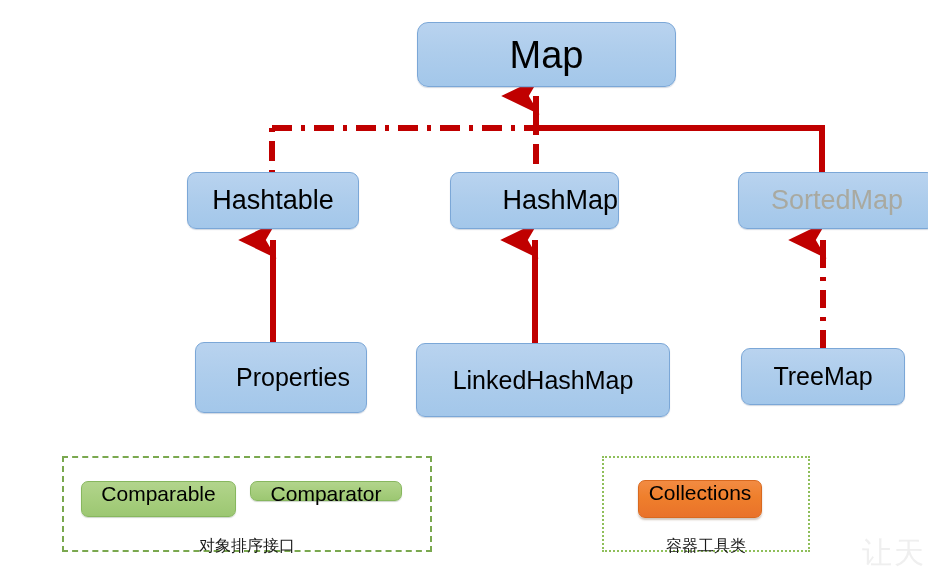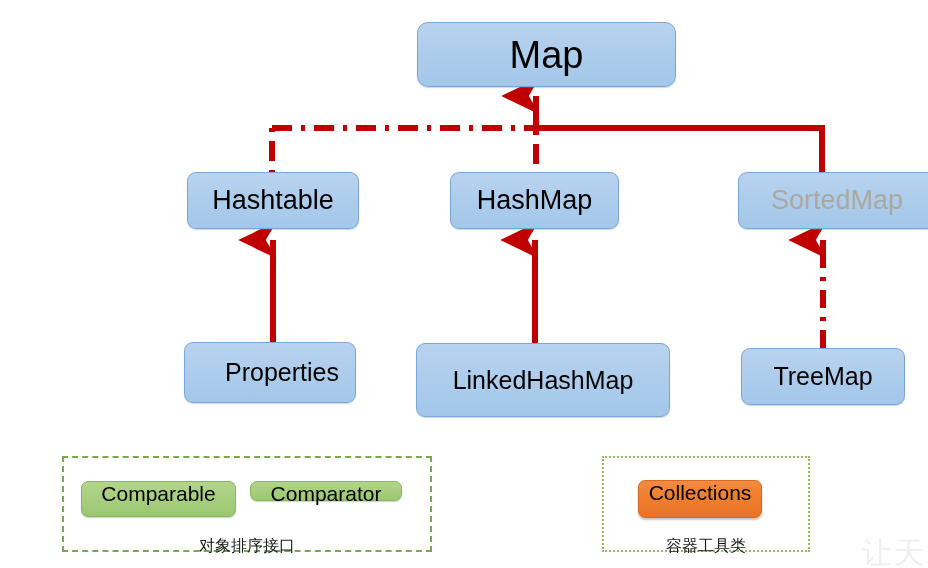--- a/index.html
+++ b/index.html
@@ -139,29 +139,29 @@
   </svg>
 
   <div class="node root" style="left:407px; top:22px; width:259px; height:65px;margin-left:10px;">
     <span class="node-label" style="font-size:38px;">Map</span>
   </div>
 
   <div class="node" style="left:187px; top:172px; width:172px; height:57px;">
     <span class="node-label" style="font-size:27px;">Hashtable</span>
   </div>
 
-  <div class="node" style="left:450px; top:172px; width:169px; height:57px;">
+  <div class="node" style="left:450px; top:172px; width:169px; height:57px;justify-content:flex-end;">
     <span class="node-label" style="font-size:27px;">HashMap</span>
   </div>
 
   <div class="node faded" style="left:738px; top:172px; width:198px; height:57px;">
     <span class="node-label" style="font-size:27px;">SortedMap</span>
   </div>
 
-  <div class="node" style="left:184px; top:342px; width:172px; height:61px;padding-left:24px;">
+  <div class="node" style="left:195px; top:342px; width:172px; height:71px;padding-left:24px;">
     <span class="node-label" style="font-size:25px;">Properties</span>
   </div>
 
   <div class="node" style="left:416px; top:343px; width:254px; height:74px;">
     <span class="node-label" style="font-size:25px;">LinkedHashMap</span>
   </div>
 
   <div class="node" style="left:741px; top:348px; width:164px; height:57px;">
     <span class="node-label" style="font-size:25px;">TreeMap</span>
   </div>

